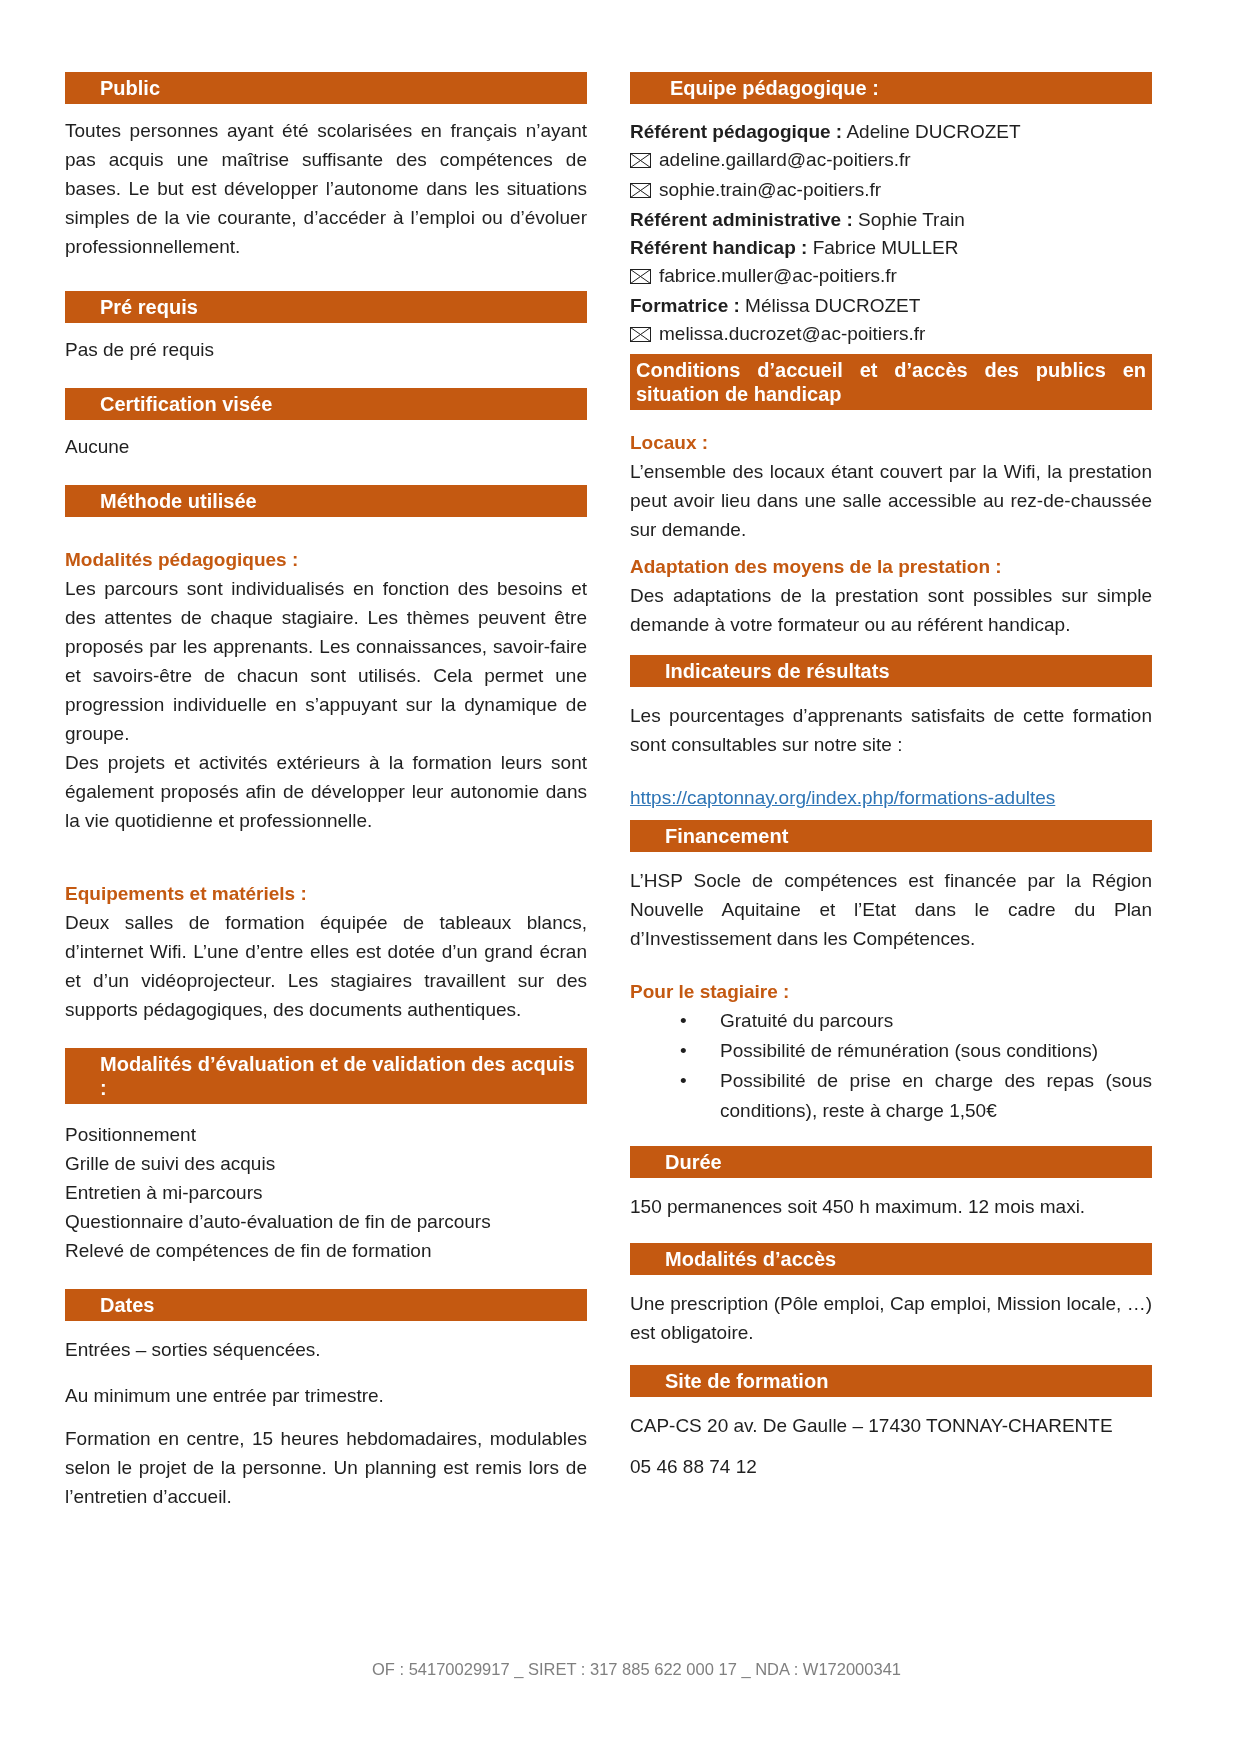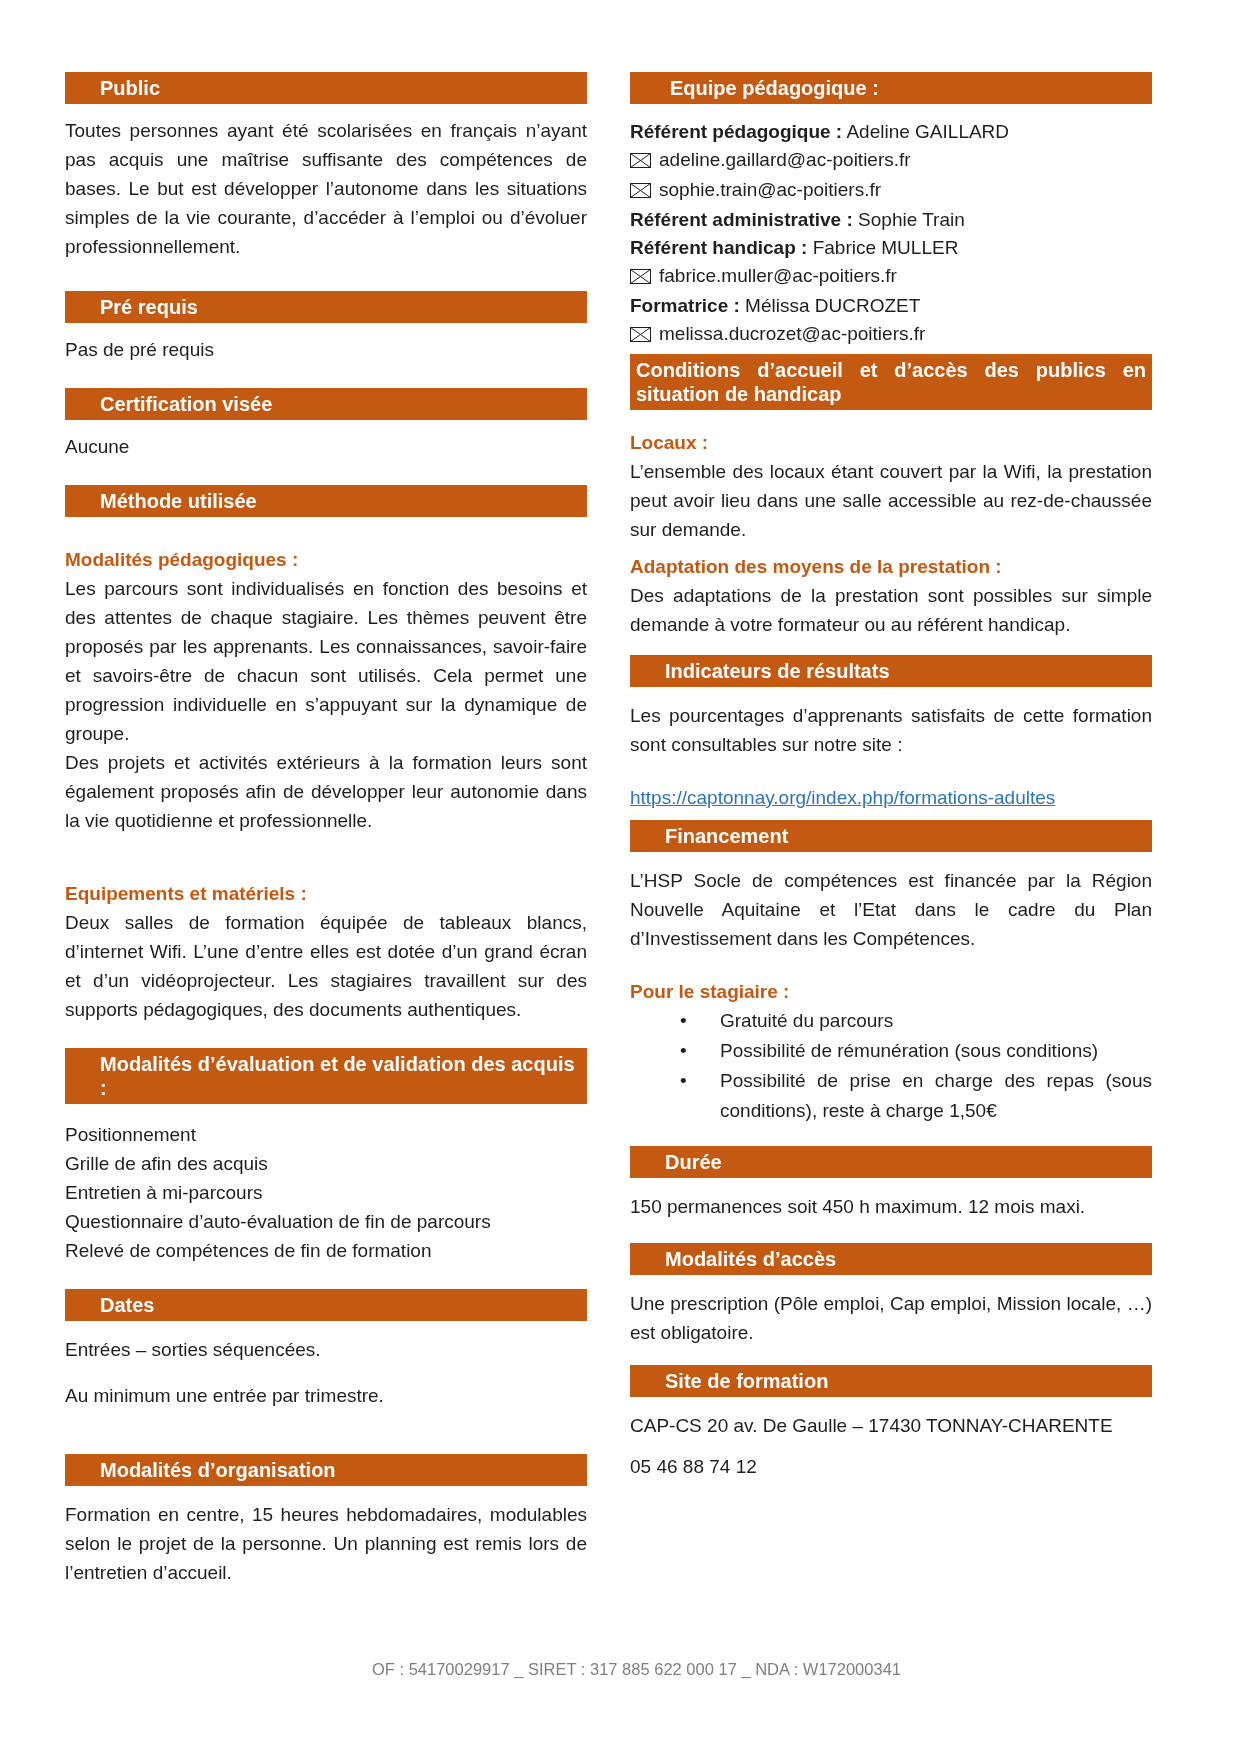--- a/index.html
+++ b/index.html
@@ -76,41 +76,40 @@
     <div class="bar mt-sec-sm">Méthode utilisée</div>
     <p class="sub mt-sub">Modalités pédagogiques :</p>
     <p class="body" style="margin-top:0;">Les parcours sont individualisés en fonction des besoins et des attentes de chaque stagiaire. Les thèmes peuvent être proposés par les apprenants. Les connaissances, savoir-faire et savoirs-être de chacun sont utilisés. Cela permet une progression individuelle en s’appuyant sur la dynamique de groupe.</p>
     <p class="body" style="margin-top:0;">Des projets et activités extérieurs à la formation leurs sont également proposés afin de développer leur autonomie dans la vie quotidienne et professionnelle.</p>
     <p class="sub mt-gap">Equipements et matériels :</p>
     <p class="body" style="margin-top:0;">Deux salles de formation équipée de tableaux blancs, d’internet Wifi. L’une d’entre elles est dotée d’un grand écran et d’un vidéoprojecteur. Les stagiaires travaillent sur des supports pédagogiques, des documents authentiques.</p>
 
     <div class="bar mt-sec-sm">Modalités d’évaluation et de validation des acquis :</div>
     <div style="margin-top:16px;">
       <p class="plain">Positionnement</p>
-      <p class="plain">Grille de afin des acquis</p>
+      <p class="plain">Grille de suivi des acquis</p>
       <p class="plain">Entretien à mi-parcours</p>
       <p class="plain">Questionnaire d’auto-évaluation de fin de parcours</p>
       <p class="plain">Relevé de compétences de fin de formation</p>
     </div>
 
     <div class="bar mt-sec-sm">Dates</div>
     <p class="body no-just" style="margin-top:14px;">Entrées – sorties séquencées.</p>
     <p class="body no-just" style="margin-top:17px;">Au minimum une entrée par trimestre.</p>
 
-    <div class="bar mt-gap">Modalités d’organisation</div>
     <p class="body" style="margin-top:14px;">Formation en centre, 15 heures hebdomadaires, modulables selon le projet de la personne. Un planning est remis lors de l’entretien d’accueil.</p>
 
   </div>
 
   <div class="col">
 
     <div class="bar" style="padding-left:40px;">Equipe pédagogique :</div>
 
     <div class="contacts">
-      <div class="contact-line"><span class="contact-role">Référent pédagogique :</span><span> Adeline GAILLARD</span></div>
+      <div class="contact-line"><span class="contact-role">Référent pédagogique :</span><span> Adeline DUCROZET</span></div>
       <div class="contact-line"><span class="env"><svg width="21" height="15" viewBox="0 0 21 15">
               <rect x="0.5" y="0.5" width="20" height="14" fill="none" stroke="#1f1f1f"></rect>
               <path d="M0.5,0.5 L20.5,14.5 M20.5,0.5 L0.5,14.5" stroke="#1f1f1f" fill="none"></path>
             </svg></span><span>adeline.gaillard@ac-poitiers.fr</span></div>
       <div class="contact-line"><span class="env"><svg width="21" height="15" viewBox="0 0 21 15">
               <rect x="0.5" y="0.5" width="20" height="14" fill="none" stroke="#1f1f1f"></rect>
               <path d="M0.5,0.5 L20.5,14.5 M20.5,0.5 L0.5,14.5" stroke="#1f1f1f" fill="none"></path>
             </svg></span><span>sophie.train@ac-poitiers.fr</span></div>
       <div class="contact-line"><span class="contact-role">Référent administrative :</span><span> Sophie Train</span></div>
       <div class="contact-line"><span class="contact-role">Référent handicap :</span><span> Fabrice MULLER</span></div>

